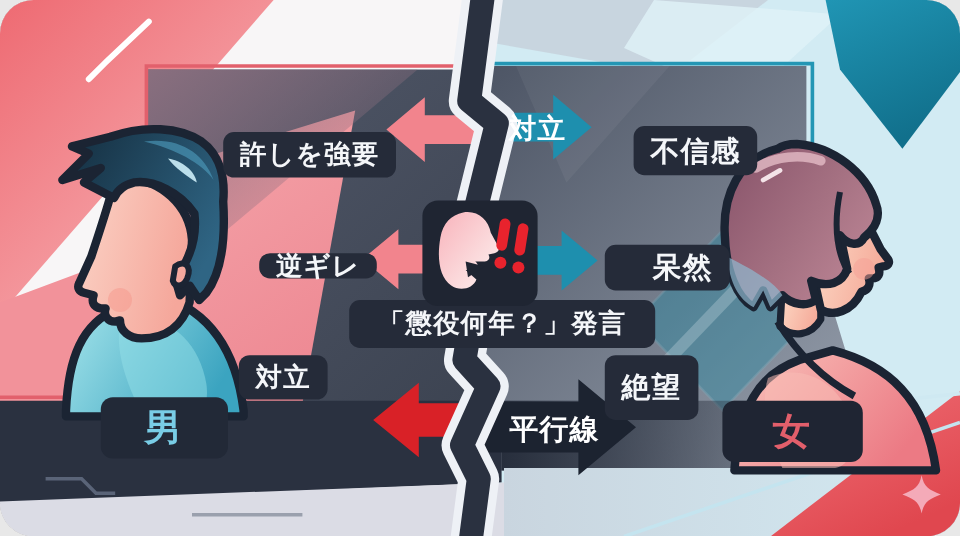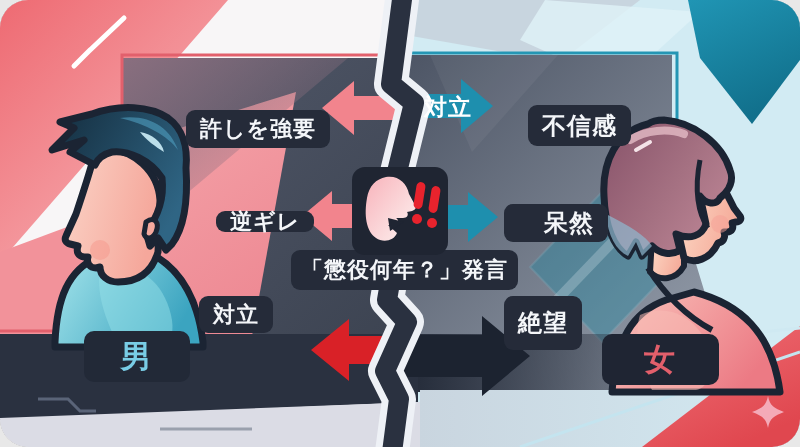--- a/index.html
+++ b/index.html
@@ -31,21 +31,21 @@
     background:#1f2532;border-radius:13px;
   }
   #man-tag{left:84px;top:331px;width:106px;height:51px;background:#222937;}
   #woman-tag{left:602px;top:334px;width:117px;height:51px;background:#1f2533;}
   #chip-forgive{left:186px;top:110px;height:38px;}
   #chip-gyakugire{left:216px;top:199px;height:21px;margin-top:12px;}
   #chip-tairitsu{left:199px;top:296px;height:37px;}
   #chip-fushinkan{left:528px;top:105px;height:41px;}
   #chip-bouzen{left:504px;top:204px;height:38px;padding-left:40px;}
   #chip-zetsubou{left:504px;top:296px;height:54px;}
-  #chip-statement{left:291px;top:250px;height:40px;padding:0 10px;font-size:22px;}
+  #chip-statement{left:291px;top:250px;height:40px;padding:0 24px;font-size:22px;}
   #arrow-label-top{left:406px;top:92px;width:84px;}
   #arrow-label-bottom{left:412px;top:342px;width:100px;font-size:24px;}
 </style>
 </head>
 <body>
 
 <div id="stage">
 
 <svg id="art" viewBox="0 0 800 447">
   <defs>
@@ -203,20 +203,21 @@
 
 <div class="chip" id="chip-forgive">許しを強要</div>
 <div class="chip" id="chip-gyakugire">逆ギレ</div>
 <div class="chip" id="chip-tairitsu">対立</div>
 <div class="chip right-col" id="chip-fushinkan">不信感</div>
 <div class="chip right-col" id="chip-bouzen">呆然</div>
 <div class="chip right-col" id="chip-zetsubou">絶望</div>
 <div class="chip" id="chip-statement">「懲役何年？」発言</div>
 
 <div class="arrow-label" id="arrow-label-top">対立</div>
+<div class="arrow-label" id="arrow-label-bottom">平行線</div>
 
 <div class="name-tag" id="man-tag" style="color:#79cde6;">男</div>
 <div class="name-tag" id="woman-tag" style="color:#e25f6b;">女</div>
 
 <div id="speech-box">
   <svg width="96" height="88" viewBox="0 0 96 88">
     <path d="M34,10 C46,8 55,16 57,27 L63,38 C65,41 63,43 60,44 L55,45 C57,48 55,51 51,51 L44,51 C47,53 47,57 44,58 L36,58 L45,66 C42,74 31,76 24,71 C14,64 12,48 15,31 C17,19 24,12 34,10 Z" fill="url(#gFace)"></path>
     <path d="M36,51 L52,55 L38,64 Z" fill="#1f2532"></path>
     <g fill="#e8232d">
       <rect x="63" y="15" width="9" height="27" rx="4.5" transform="rotate(9 67.5 28.5)"></rect>

